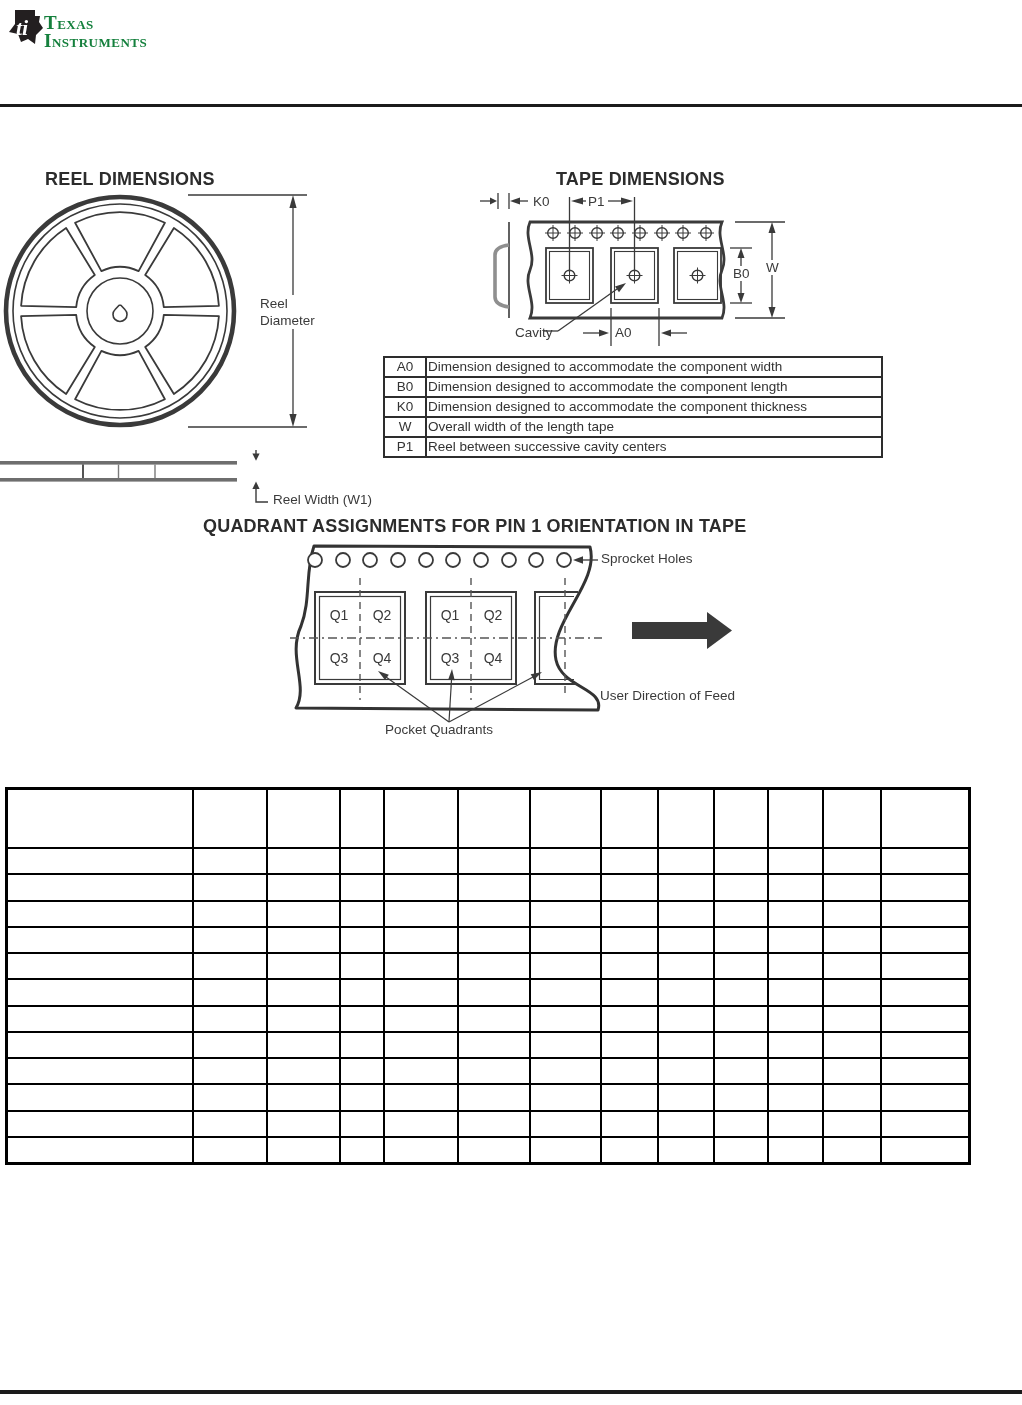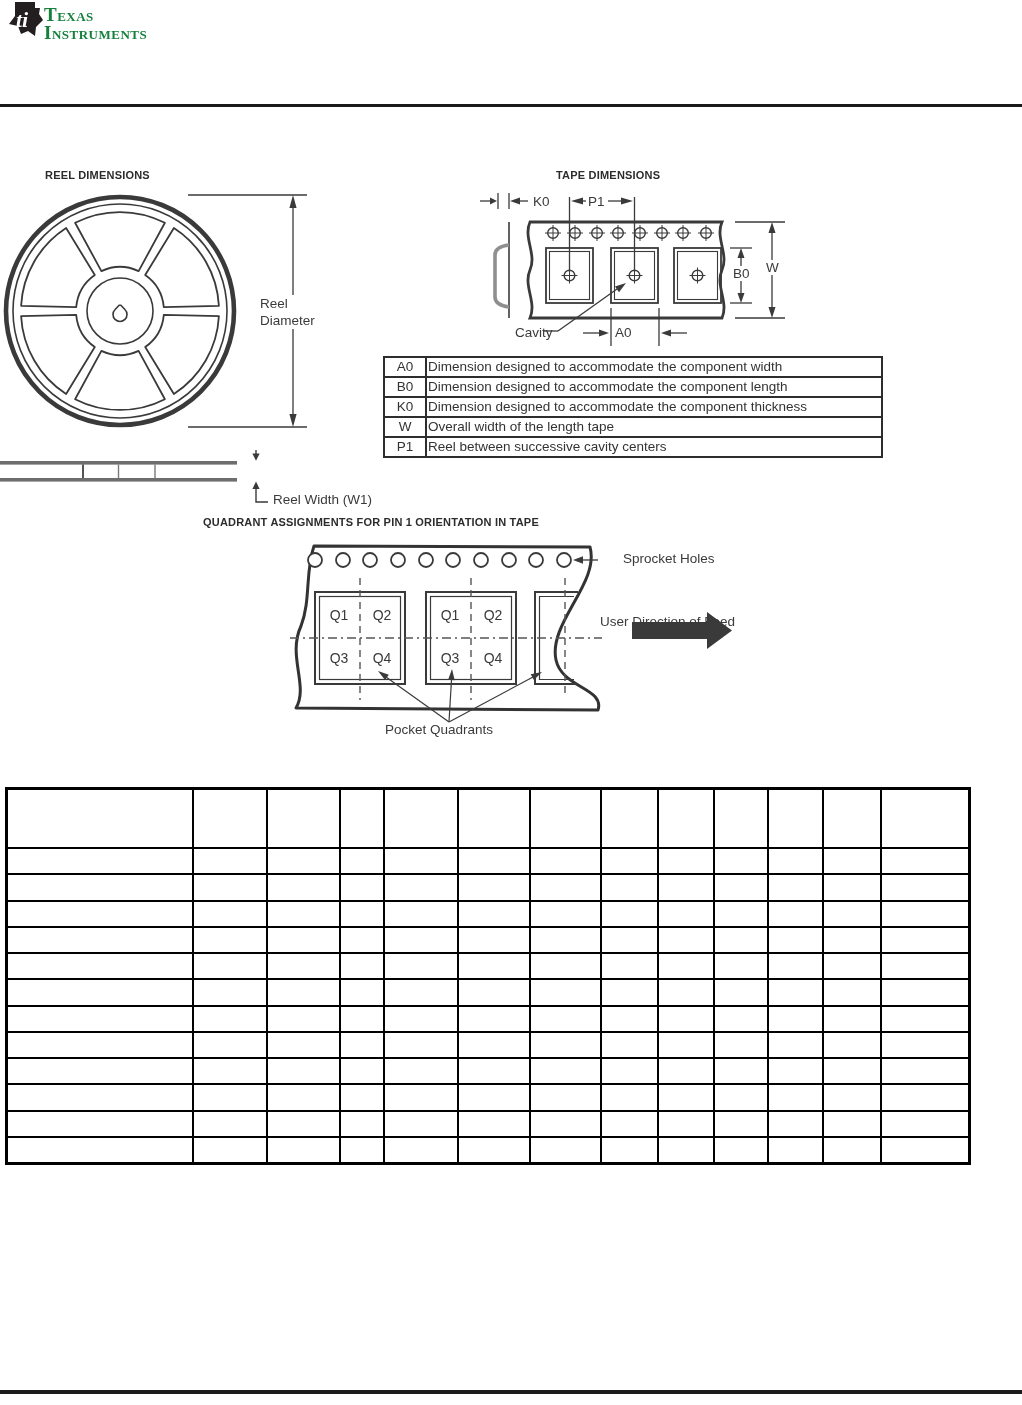--- a/index.html
+++ b/index.html
@@ -2,21 +2,21 @@
 <html><head>
 <meta charset="utf-8">
 <style>
   html,body{margin:0;padding:0;}
   body{
     width:1022px;height:1405px;position:relative;background:#ffffff;
     font-family:"Liberation Sans", sans-serif;overflow:hidden;color:#333;
   }
   .abs{position:absolute;}
   .lbl{position:absolute;font-size:13.5px;color:#3a3a3a;white-space:nowrap;}
-  .title{position:absolute;font-size:11px;font-weight:bold;color:#2c2c2c;letter-spacing:.2px;white-space:nowrap;}
+  .title{position:absolute;font-size:18px;font-weight:bold;color:#2c2c2c;letter-spacing:.2px;white-space:nowrap;}
   .rule{position:absolute;left:0;width:1022px;background:#1b1b1b;}
   .onwhite{background:#fff;padding:0 2px;}
   .center{}
   
   .logo-text{position:absolute;left:44px;top:6px;font-family:"Liberation Serif",serif;
     font-weight:700;color:#15803d;font-variant:small-caps;line-height:18px;font-size:19px;letter-spacing:.5px;}
   
   table.dimdef{position:absolute;left:383px;top:356px;border-collapse:collapse;width:500px;
     font-size:13.5px;color:#333;}
   table.dimdef td{border:2px solid #2d2d2d;height:18px;padding:0 1px;line-height:16px;}
@@ -28,21 +28,21 @@
     grid-template-columns:184px 72px 71px 42px 72px 70px 69px 55px 54px 52px 53px 56px 1fr;
     grid-template-rows:57px repeat(12, 1fr);
   }
   .spec-table .cell{background:#fff;}
   svg{position:absolute;overflow:visible;}
   .qlbl{position:absolute;width:34px;height:18px;text-align:center;font-size:14px;color:#3a3a3a;}
 </style>
 </head>
 <body>
 
-<div class="abs" style="left:0;top:0;width:854px;height:104px;">
+<div class="abs" style="left:0;top:8px;width:854px;height:104px;">
   <svg style="left:6px;top:1px;" width="38" height="40" viewBox="0 0 38 40">
     <path d="M9 1 L29 1 L29 7 L34 7 L33 13 L37 19 L30 26 L29 35 L22 30 L15 33 L12 25 L3 23 L9 15 Z" fill="#231f20" stroke="none"></path>
     <text x="10" y="26" font-family="Liberation Serif, serif" font-style="italic" font-weight="bold" font-size="22" fill="#ffffff">ti</text>
   </svg>
   <div class="logo-text">
     <div>Texas</div>
     <div>Instruments</div>
   </div>
 </div>
 <div class="rule" style="top:104px;height:3px;"></div>
@@ -291,30 +291,30 @@
     <polygon points="293,22 303,18.2 303,25.8"></polygon>
   </g>
   <path d="M303 22 H318" stroke="#3a3a3a" stroke-width="1.3" fill="none"></path>
 
   <g fill="#3a3a3a" stroke="none">
     <rect x="352" y="84" width="75" height="17"></rect>
     <polygon points="427,74 427,111 452,92.5"></polygon>
   </g>
 </svg>
 
-<div class="lbl" style="left:623px;top:551px;text-align:right;">Sprocket Holes</div>
+<div class="lbl" style="left:601px;top:551px;text-align:right;">Sprocket Holes</div>
 <div class="qlbl" style="left:322px;top:607px;">Q1</div>
 <div class="qlbl" style="left:365px;top:607px;">Q2</div>
 <div class="qlbl" style="left:322px;top:650px;">Q3</div>
 <div class="qlbl" style="left:365px;top:650px;">Q4</div>
 <div class="qlbl" style="left:433px;top:607px;">Q1</div>
 <div class="qlbl" style="left:476px;top:607px;">Q2</div>
 <div class="qlbl" style="left:433px;top:650px;">Q3</div>
 <div class="qlbl" style="left:476px;top:650px;">Q4</div>
-<div class="lbl" style="left:600px;top:614px;">User Direction of Feed</div>
+<div class="lbl" style="left:600px;top:688px;">User Direction of Feed</div>
 <div class="lbl" style="left:385px;top:722px;">Pocket Quadrants</div>
 
 <div class="spec-table">
     <div class="cell"></div>
     <div class="cell"></div>
     <div class="cell"></div>
     <div class="cell"></div>
     <div class="cell"></div>
     <div class="cell"></div>
     <div class="cell"></div>

